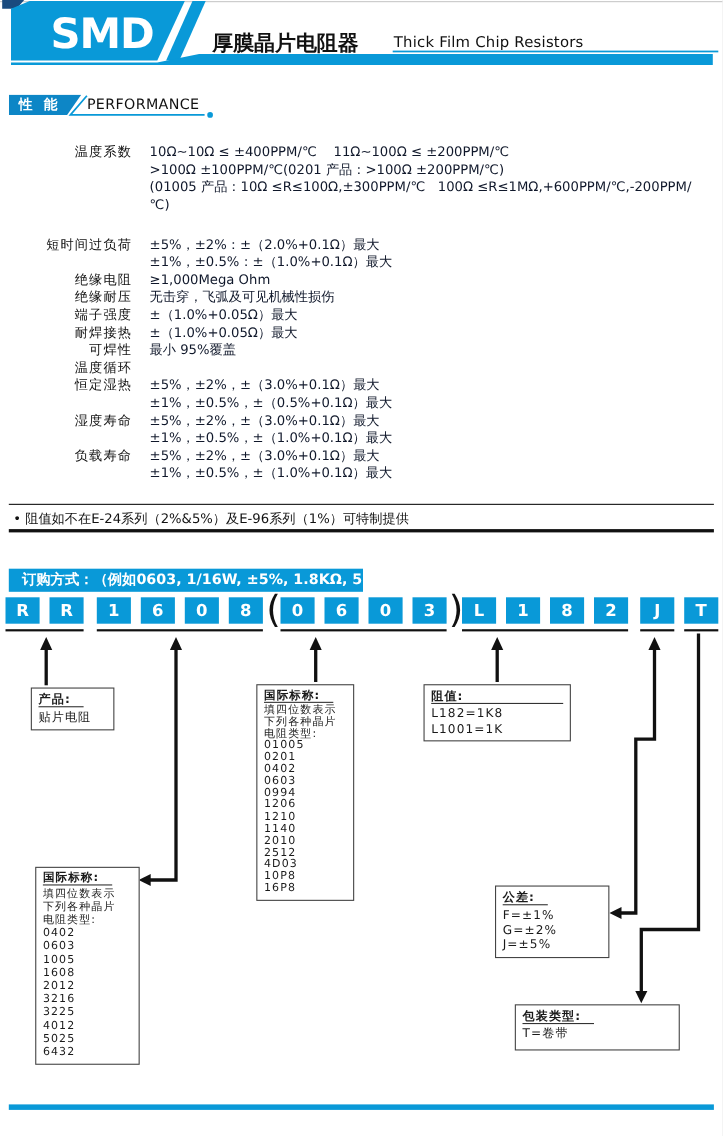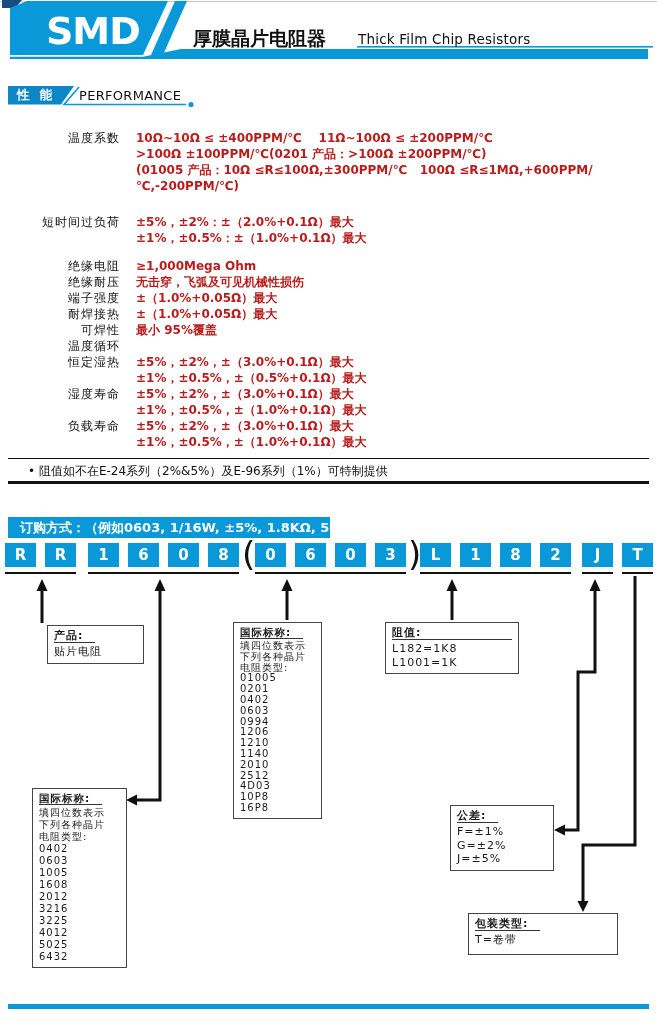--- a/index.html
+++ b/index.html
@@ -20,28 +20,28 @@
   
   .badge{position:absolute;left:8px;top:86px;width:66px;height:18.5px;background:var(--badge);
     clip-path:polygon(0 0,100% 0,calc(100% - 13px) 100%,0 100%);z-index:2;
     color:#fff;font-size:12.5px;font-weight:700;line-height:18px;padding-left:9px;letter-spacing:3px;}
   .badge-en{position:absolute;left:79px;top:88px;z-index:2;font-size:13px;font-weight:500;color:#111;letter-spacing:0.3px;}
 
   
   .perf{position:absolute;left:42px;top:130px;width:600px;z-index:2;}
   .prow{display:flex;align-items:flex-start;}
   .prow.gap-lg{margin-bottom:20px;}
-  .prow.gap-md{margin-bottom:12px;}
+  .prow.gap-md{margin-bottom:0;}
   .plabel{width:78px;flex:none;text-align:right;font-size:12px;line-height:16px;color:#111;letter-spacing:1px;}
-  .pval{margin-left:16px;font-size:12px;line-height:16px;color:#b91c1c;white-space:pre-wrap;font-weight:bold;}
+  .pval{margin-left:16px;font-size:12px;line-height:16px;color:#0f172a;white-space:pre-wrap;}
 
   
   .rule-thin{position:absolute;left:8px;width:641px;height:1px;background:#111;z-index:2;}
   .rule-thick{position:absolute;left:8px;width:641px;height:2.5px;background:#111;z-index:2;}
-  .note-text{position:absolute;left:28px;top:463px;font-size:12px;color:#111;z-index:2;}
+  .note-text{position:absolute;left:12px;top:463px;font-size:12px;color:#111;z-index:2;}
 
   
   .order-banner{position:absolute;left:8px;top:517px;width:322px;height:21px;background:var(--azure);
     color:#fff;font-size:13px;font-weight:700;line-height:21px;padding-left:12px;white-space:nowrap;z-index:2;}
   .code-row{position:absolute;left:0;top:543px;width:657px;height:40px;z-index:2;}
   .code-group{position:absolute;top:0;display:flex;justify-content:space-between;
     padding-bottom:5px;border-bottom:2.5px solid #111;}
   .code-cell{width:31px;height:24px;background:var(--azure);color:#fff;font-size:15px;font-weight:700;
     text-align:center;line-height:24px;}
   .paren{position:absolute;top:-6px;width:13px;font-size:34px;font-weight:400;color:#111;text-align:center;line-height:34px;}
@@ -51,21 +51,21 @@
   .seg6{left:582px;width:31px;}.seg7{left:622px;width:31px;}
 
   
   .connectors{position:absolute;left:0;top:0;z-index:1;}
 
   
   .callout{position:absolute;background:#fff;border:1.5px solid #444;padding:3px 6px 4px;z-index:2;}
   .co-title{font-size:11px;font-weight:700;line-height:13px;border-bottom:1.5px solid #333;
     width:fit-content;padding-right:12px;margin-bottom:2px;letter-spacing:1px;white-space:nowrap;}
   .co-line{font-size:11px;line-height:13.5px;letter-spacing:1px;white-space:nowrap;}
-  .callout[data-id="product"]{left:28px;top:625px;width:97px;min-height:30px;margin-left:19px;}
+  .callout[data-id="product"]{left:28px;top:625px;width:76px;min-height:30px;}
   .callout[data-id="inch"]{left:233px;top:622px;width:89px;}
   .callout[data-id="inch"] .co-line{font-size:10px;line-height:10.8px;}
   .callout[data-id="inch"] .co-title{font-size:10.5px;line-height:12px;}
   .callout[data-id="metric"]{left:32px;top:788px;width:95px;}
   .callout[data-id="metric"] .co-line{font-size:10px;line-height:12px;}
   .callout[data-id="metric"] .co-title{font-size:10.5px;line-height:12px;}
   .callout[data-id="resistance"]{left:385px;top:622px;width:134px;min-height:40px;}
   .callout[data-id="resistance"] .co-title{width:100%;padding-right:0;}
   .callout[data-id="tolerance"]{left:450px;top:805px;width:104px;min-height:55px;}
   .callout[data-id="packaging"]{left:468px;top:913px;width:150px;min-height:42px;}

